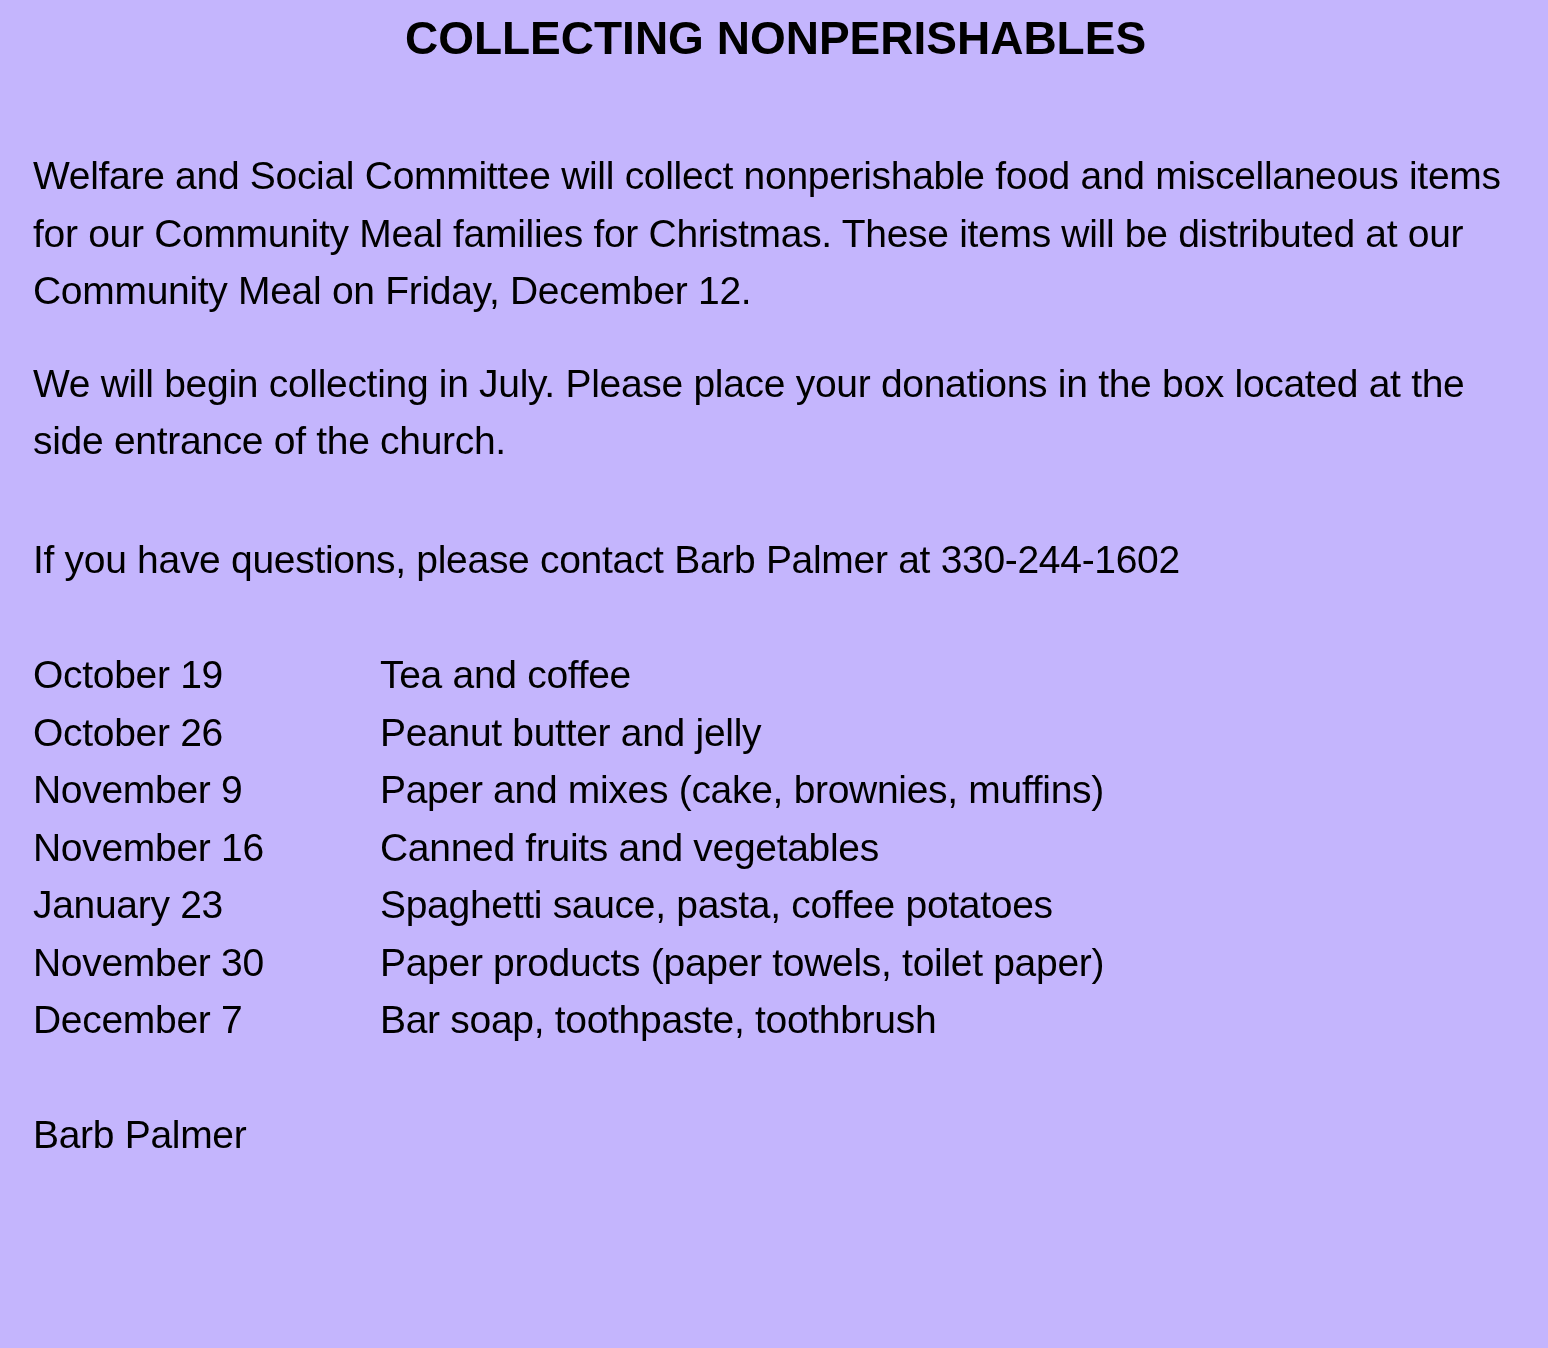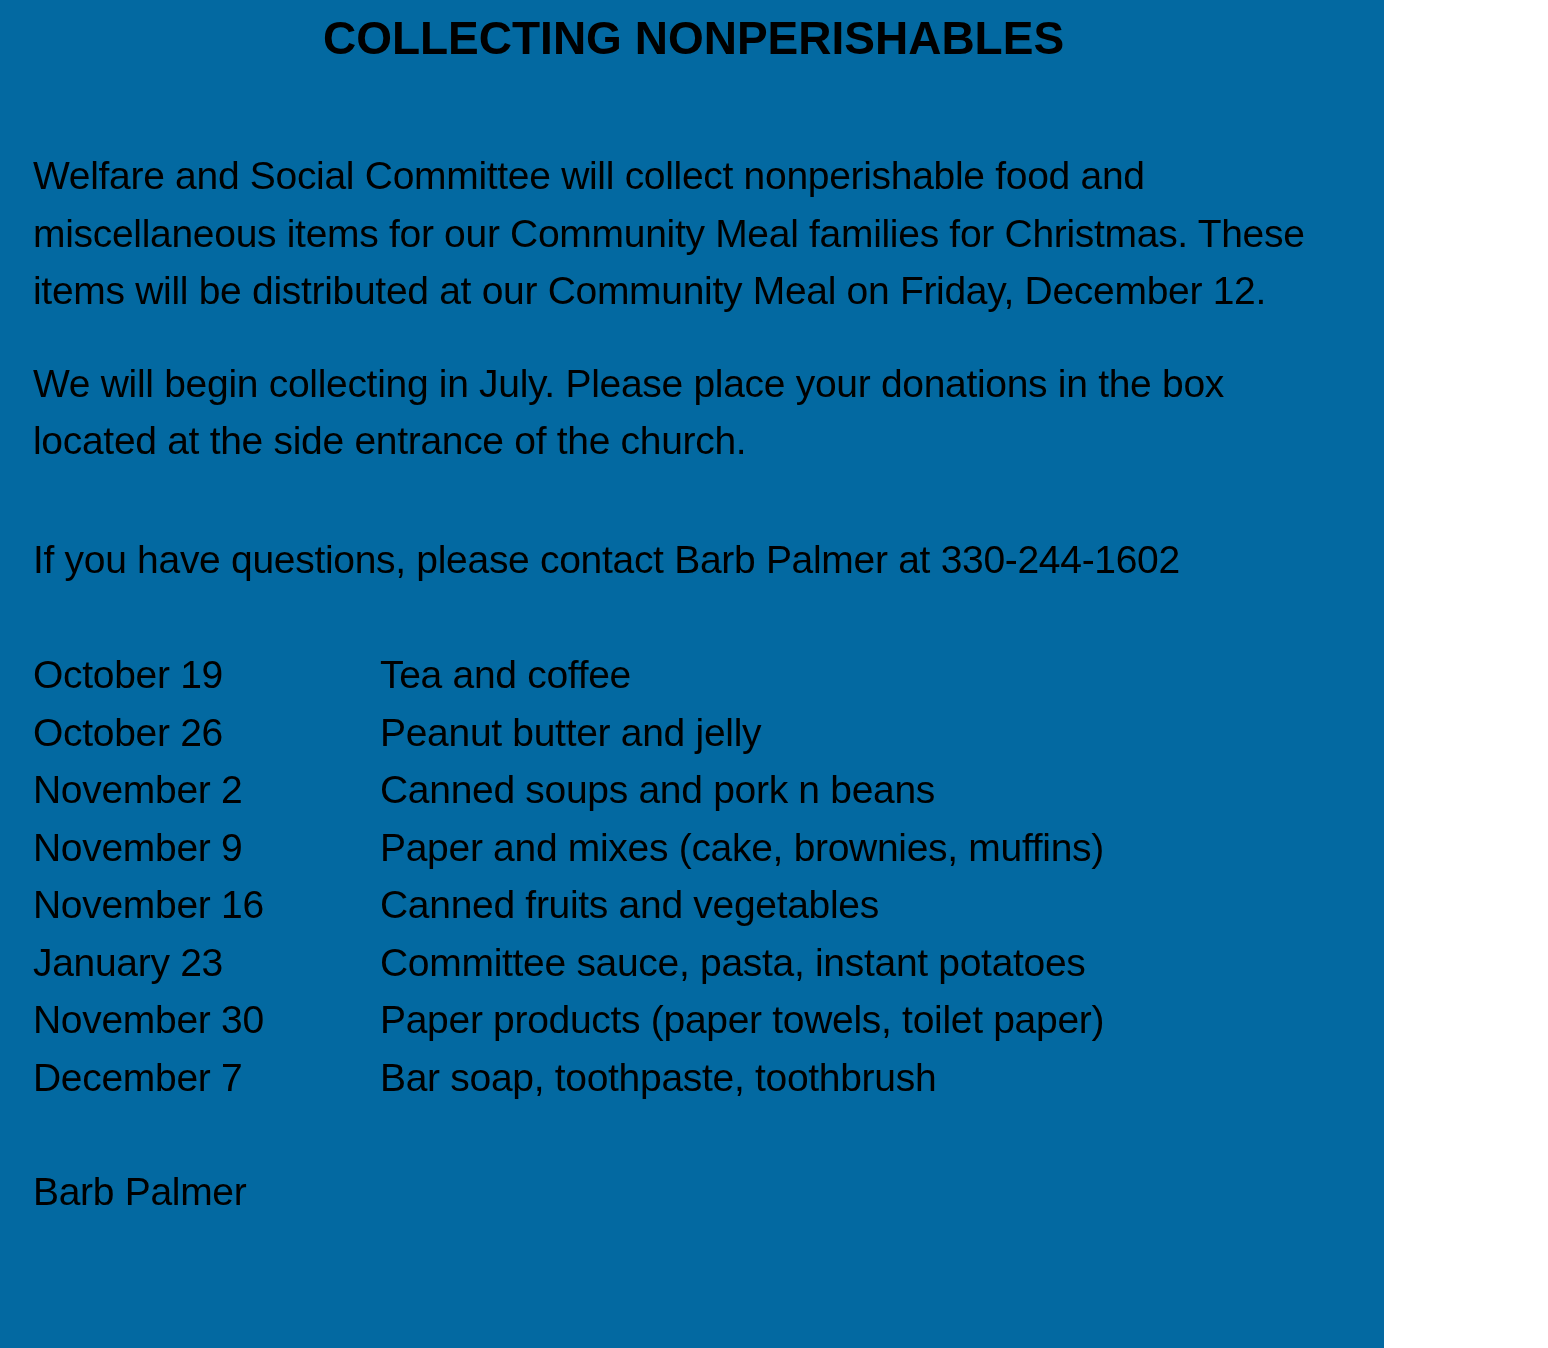--- a/index.html
+++ b/index.html
@@ -2,23 +2,23 @@
 <html><head>
 <meta charset="utf-8">
 <style>
   html, body {
     margin: 0;
     padding: 0;
     background: #ffffff;
   }
   .page {
     position: relative;
-    width: 1384px;
+    width: 1548px;
     height: 1348px;
-    background: #0369a1;
+    background: #c4b5fd;
     color: #000000;
     font-family: "Liberation Sans", sans-serif;
     box-sizing: border-box;
     padding: 10px 30px 0 33px;
     overflow: hidden;
   }
   .doc-title {
     margin: 0;
     text-align: center;
     font-size: 46px;
@@ -72,38 +72,34 @@
   <div class="schedule-row">
     <span class="schedule-date">October 19</span>
     <span class="schedule-items">Tea and coffee</span>
   </div>
 
   <div class="schedule-row">
     <span class="schedule-date">October 26</span>
     <span class="schedule-items">Peanut butter and jelly</span>
   </div>
 
-  <div class="schedule-row">
-    <span class="schedule-date">November 2</span>
-    <span class="schedule-items">Canned soups and pork n beans</span>
-  </div>
 
   <div class="schedule-row">
     <span class="schedule-date">November 9</span>
     <span class="schedule-items">Paper and mixes (cake, brownies, muffins)</span>
   </div>
 
   <div class="schedule-row">
     <span class="schedule-date">November 16</span>
     <span class="schedule-items">Canned fruits and vegetables</span>
   </div>
 
   <div class="schedule-row">
     <span class="schedule-date">January 23</span>
-    <span class="schedule-items">Committee sauce, pasta, instant potatoes</span>
+    <span class="schedule-items">Spaghetti sauce, pasta, coffee potatoes</span>
   </div>
 
   <div class="schedule-row">
     <span class="schedule-date">November 30</span>
     <span class="schedule-items">Paper products (paper towels, toilet paper)</span>
   </div>
 
   <div class="schedule-row">
     <span class="schedule-date">December 7</span>
     <span class="schedule-items">Bar soap, toothpaste, toothbrush</span>

